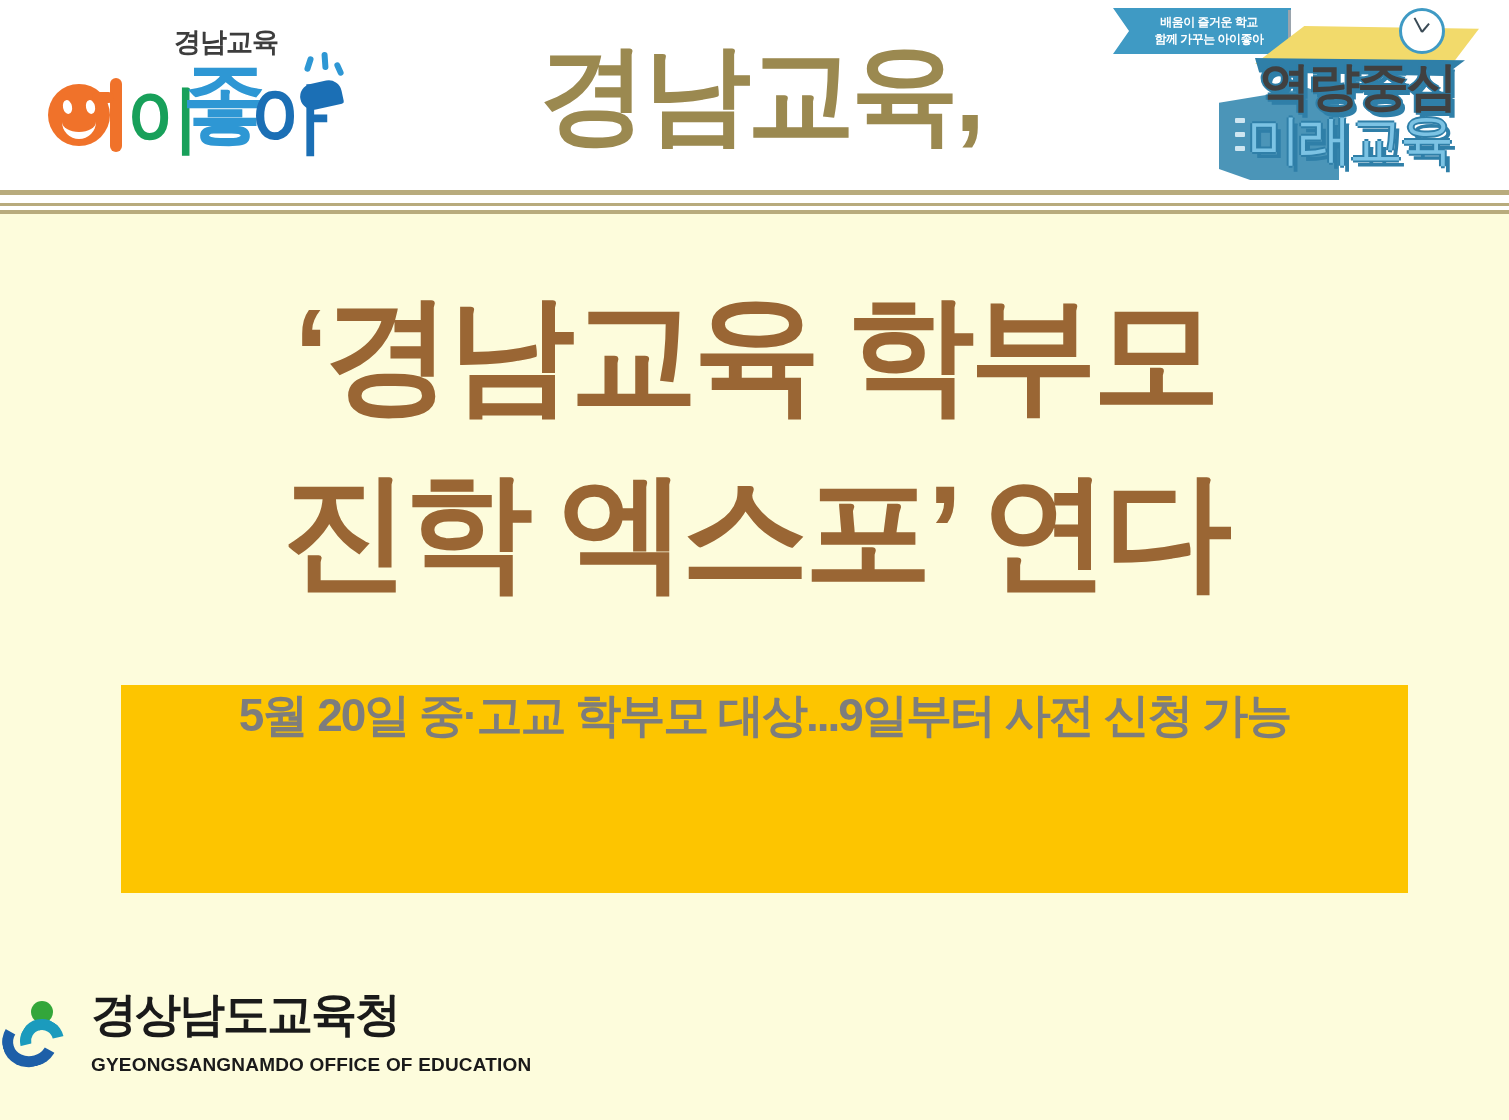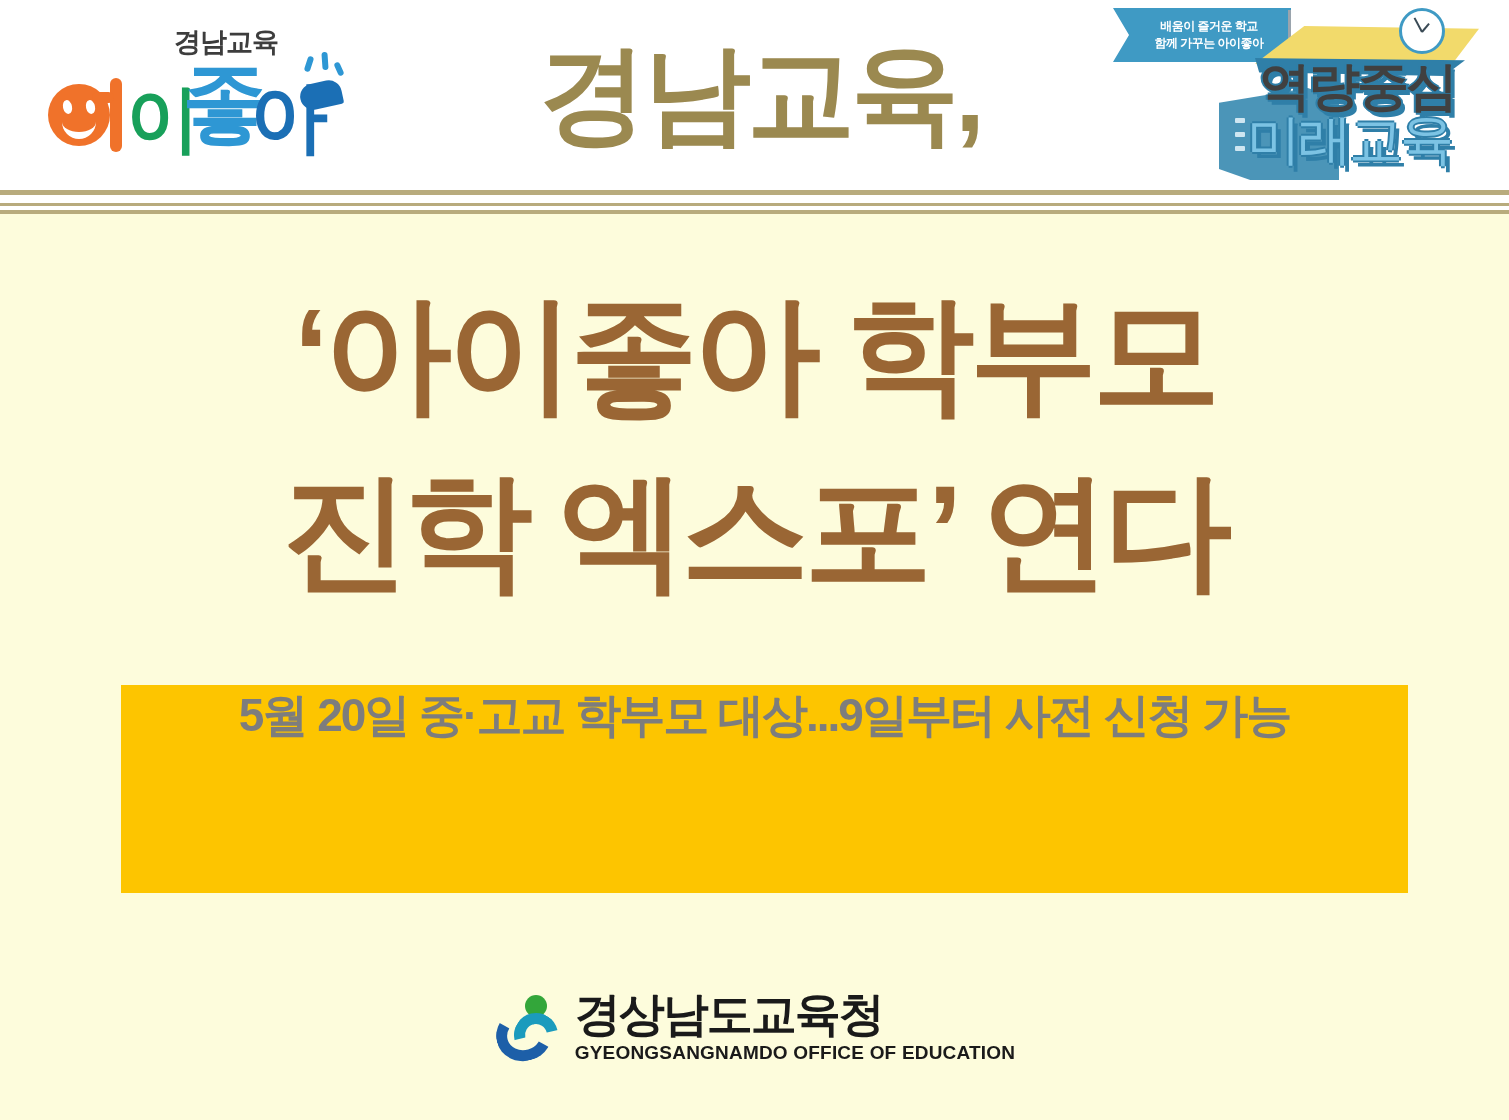--- a/index.html
+++ b/index.html
@@ -152,21 +152,21 @@
     right: 6px;
     top: 0;
     width: 420px;
     height: 190px;
   }
   .emblem-flag {
     position: absolute;
     left: 30px;
     top: 8px;
     width: 178px;
-    height: 54px;
+    height: 46px;
     background: #3f9ac4;
     clip-path: polygon(0 0, 100% 0, 100% 100%, 0 100%, 9% 50%);
     display: flex;
     flex-direction: column;
     align-items: center;
     justify-content: center;
     padding-left: 14px;
     box-sizing: border-box;
   }
   .emblem-flag span {
@@ -341,22 +341,21 @@
   }
 
   
   .office-logo {
     position: absolute;
     left: 0;
     top: 776px;
     width: 1509px;
     display: flex;
     align-items: center;
-    justify-content: center;
-    gap: 7px;
+    gap: 17px;
   }
   .office-mark {
     position: relative;
     width: 74px;
     height: 66px;
     flex: none;
   }
   .office-mark .dot {
     position: absolute;
     left: 31px; top: 0px;
@@ -398,21 +397,21 @@
     letter-spacing: -2px;
     line-height: 1.05;
     white-space: nowrap;
   }
   .office-text .en {
     font-size: 19px;
     font-weight: bold;
     color: #1a1a1a;
     letter-spacing: 0.2px;
     line-height: 1.2;
-    margin-top: 4px;
+    margin-top: 16px;
     white-space: nowrap;
   }
 </style>
 </head>
 <body>
 
 <div class="poster">
 
   <div class="header">
 
@@ -462,21 +461,21 @@
 
   <div class="divider">
     <span class="rule r1"></span>
     <span class="rule r2"></span>
     <span class="rule r3"></span>
   </div>
 
   <div class="body-area">
 
     <div class="headline">
-      <span class="hl-line">‘아이좋아 학부모</span>
+      <span class="hl-line">‘경남교육 학부모</span>
       <span class="hl-line">진학 엑스포’ 연다</span>
     </div>
 
     <div class="subtitle-banner">
       <span class="subtitle-text">5월 20일 중·고교 학부모 대상...9일부터 사전 신청 가능</span>
     </div>
 
     <div class="office-logo">
       <div class="office-mark">
         <span class="dot"></span>

